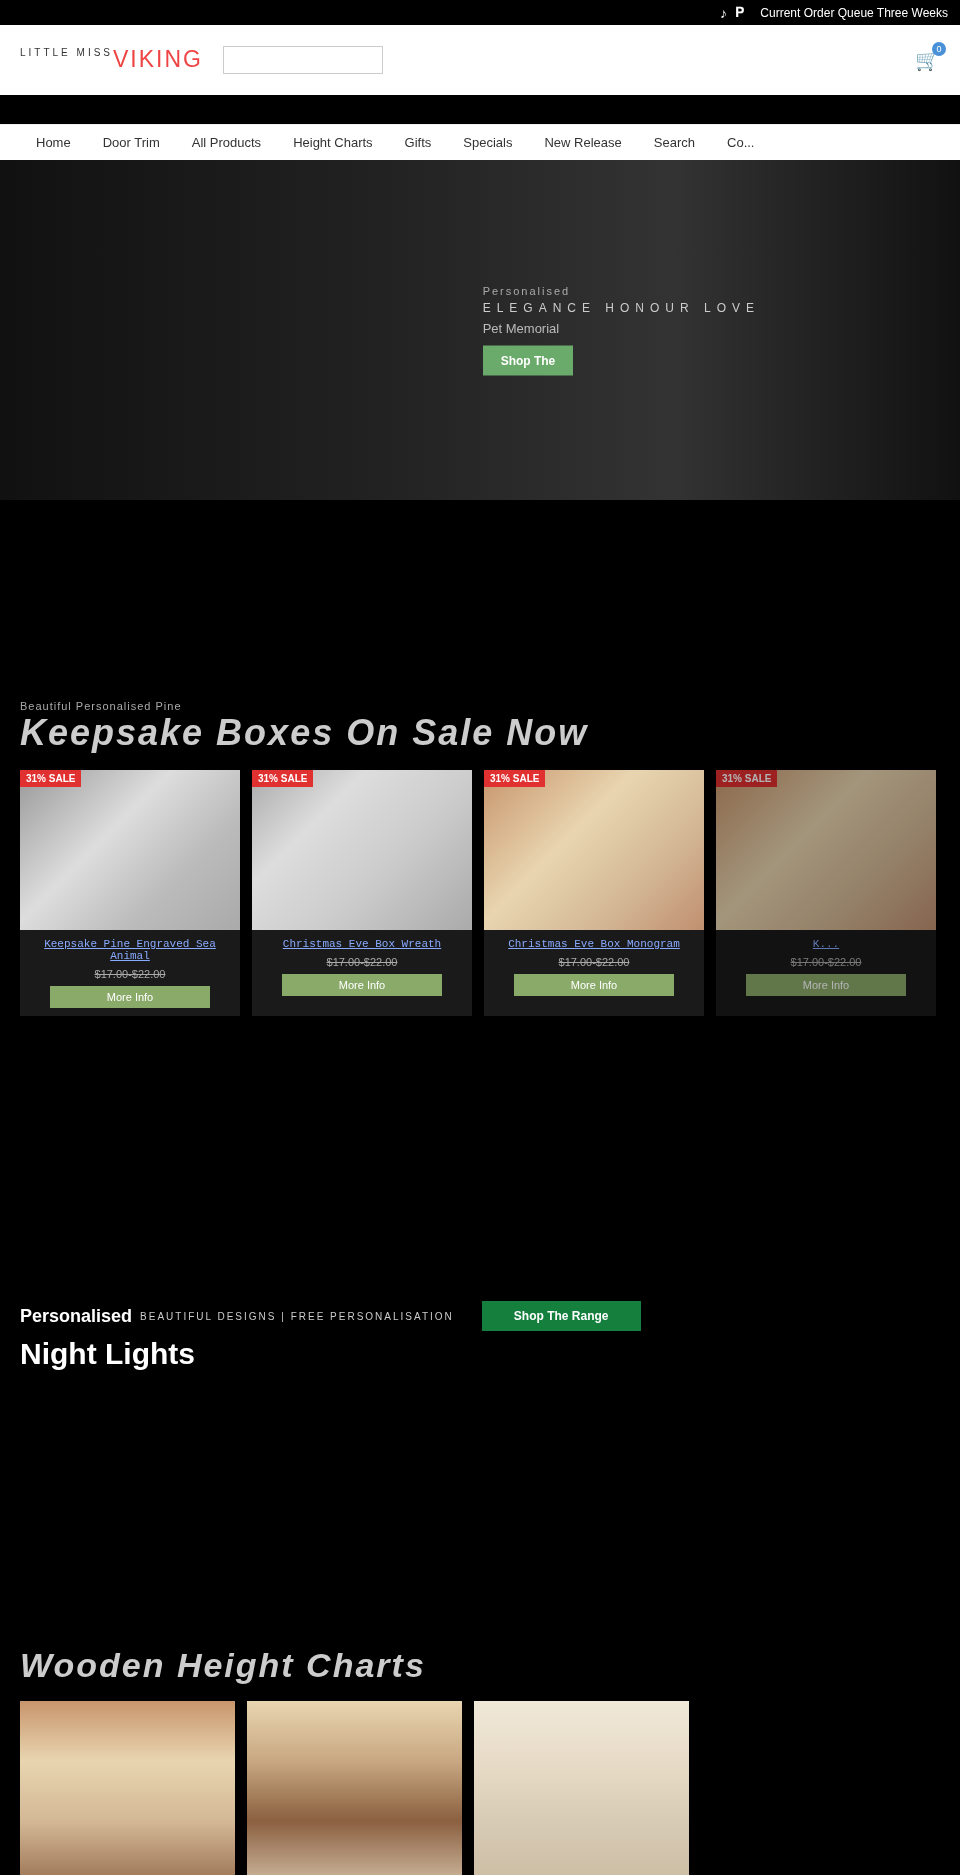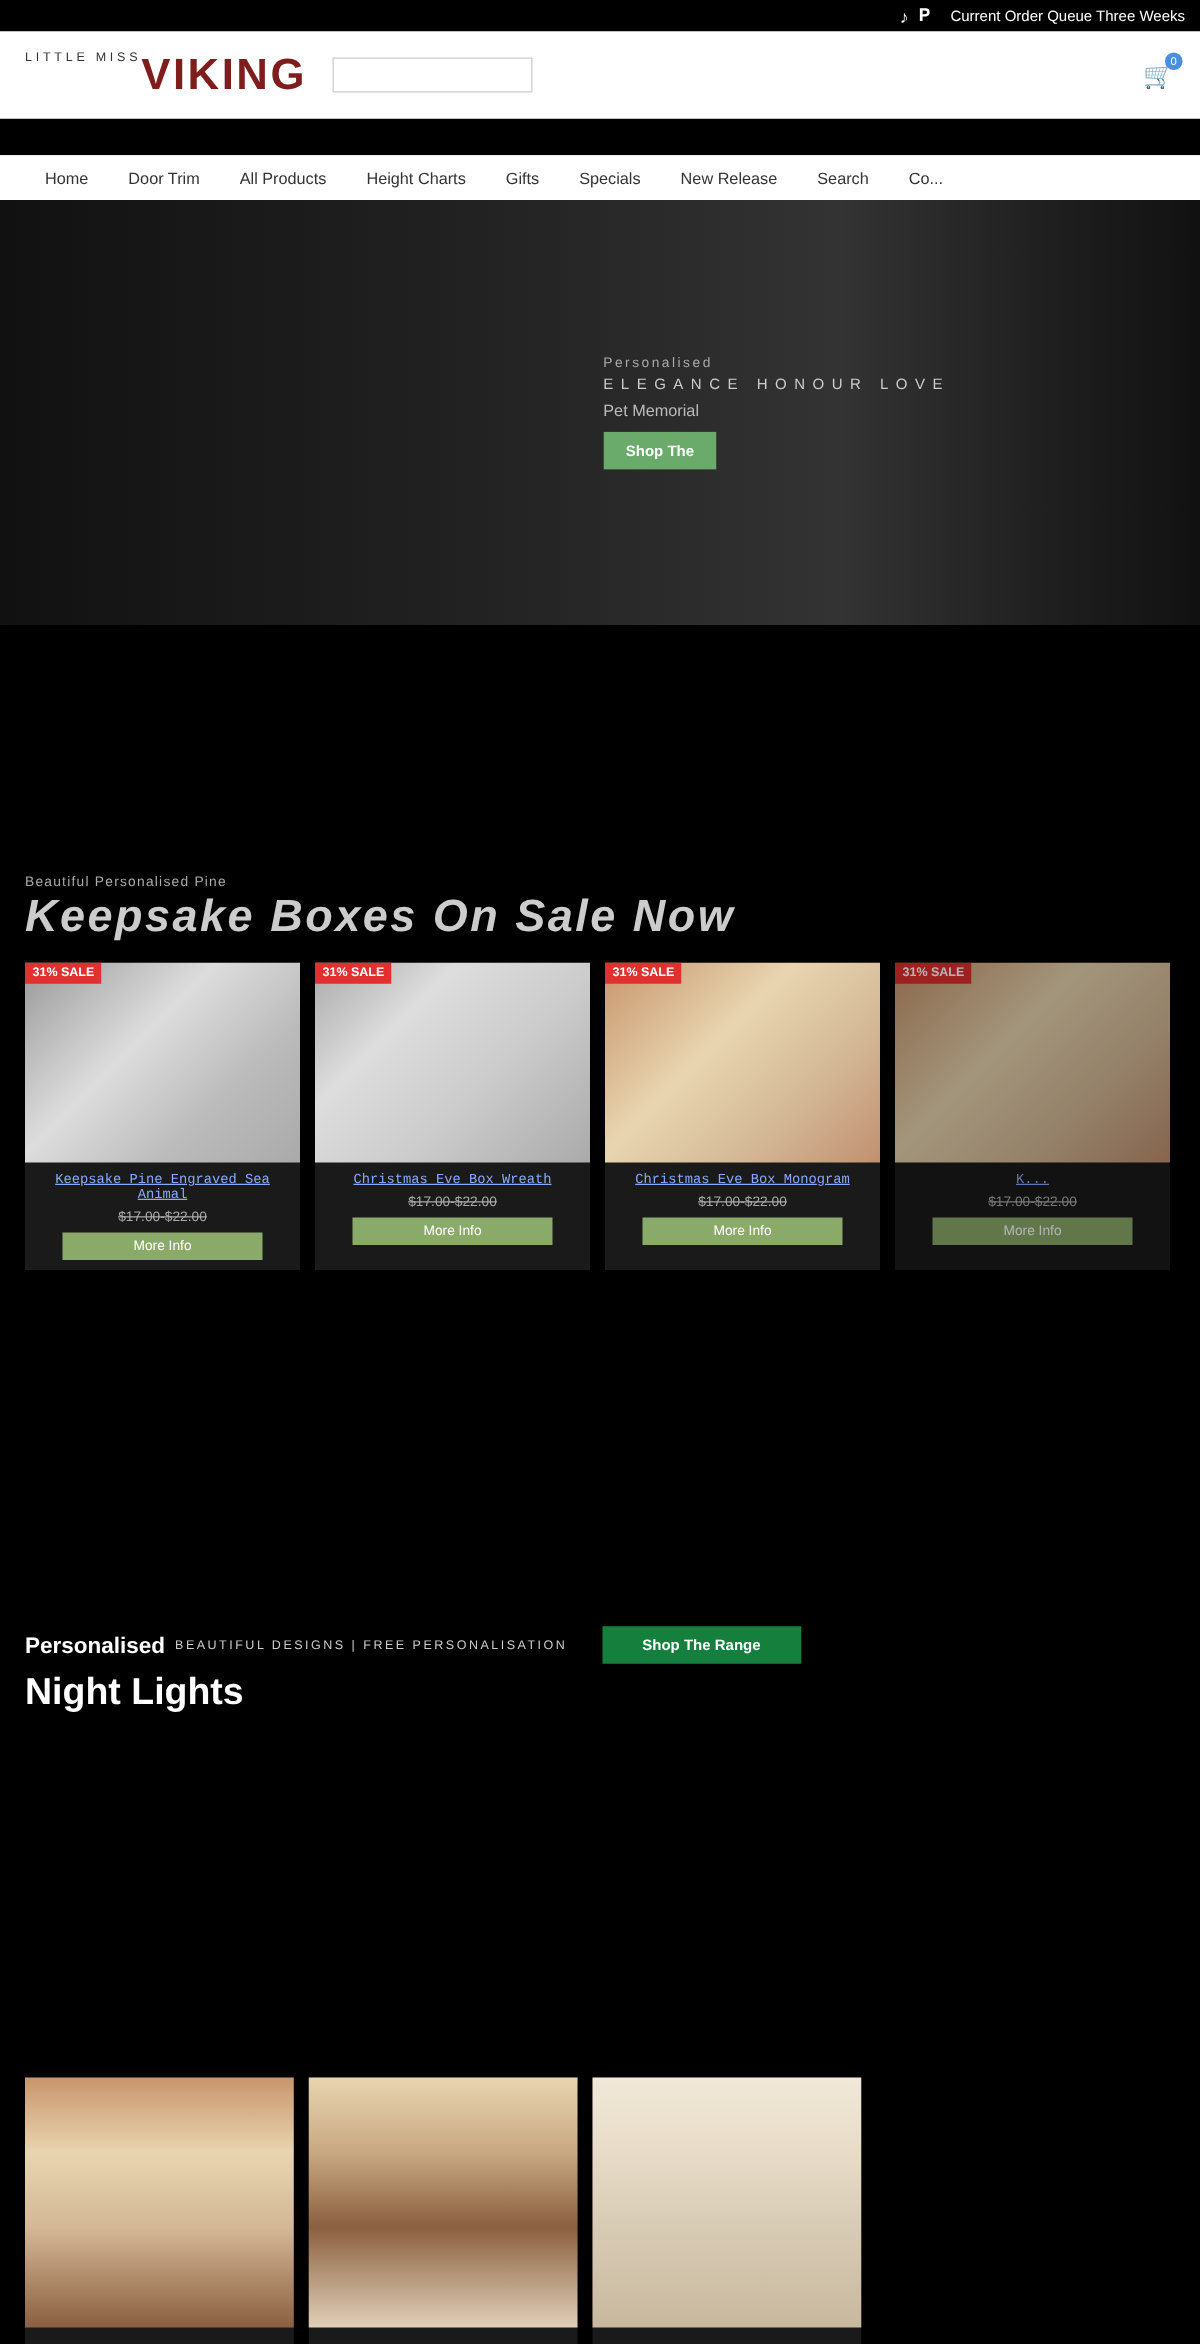--- a/index.html
+++ b/index.html
@@ -48,24 +48,24 @@
       flex-direction: row;
       line-height: 1.1;
     }
     .logo-top {
       font-size: 10px;
       letter-spacing: 3px;
       color: #333;
       font-weight: 400;
     }
     .logo-bottom {
-      font-size: 35px;
-      font-weight: 700;
+      font-size: 23px;
+      font-weight: 400;
       letter-spacing: 2px;
-      color: #7f1d1d;
+      color: #ef4444;
     }
     .header-search {
       border: 1px solid #ccc;
       height: 28px;
       width: 160px;
       padding: 0 8px;
       font-size: 13px;
     }
     .cart-badge {
       background: #4a90d9;
@@ -403,20 +403,21 @@
       <button class="shop-range-btn">Shop The Range</button>
     </div>
     <div style="font-size:30px; font-weight:700; color:#fff;">Night Lights</div>
   </div>
 </div>
 
 <div class="dark-spacer"></div>
 
 <div class="height-charts-section">
   <div class="hc-header">
+    <div class="hc-title">Wooden Height Charts</div>
   </div>
   <div class="hc-products-row">
 
     <div class="hc-card">
       <div class="hc-img img1"></div>
       <div class="hc-info">
         
         
         
       </div>

